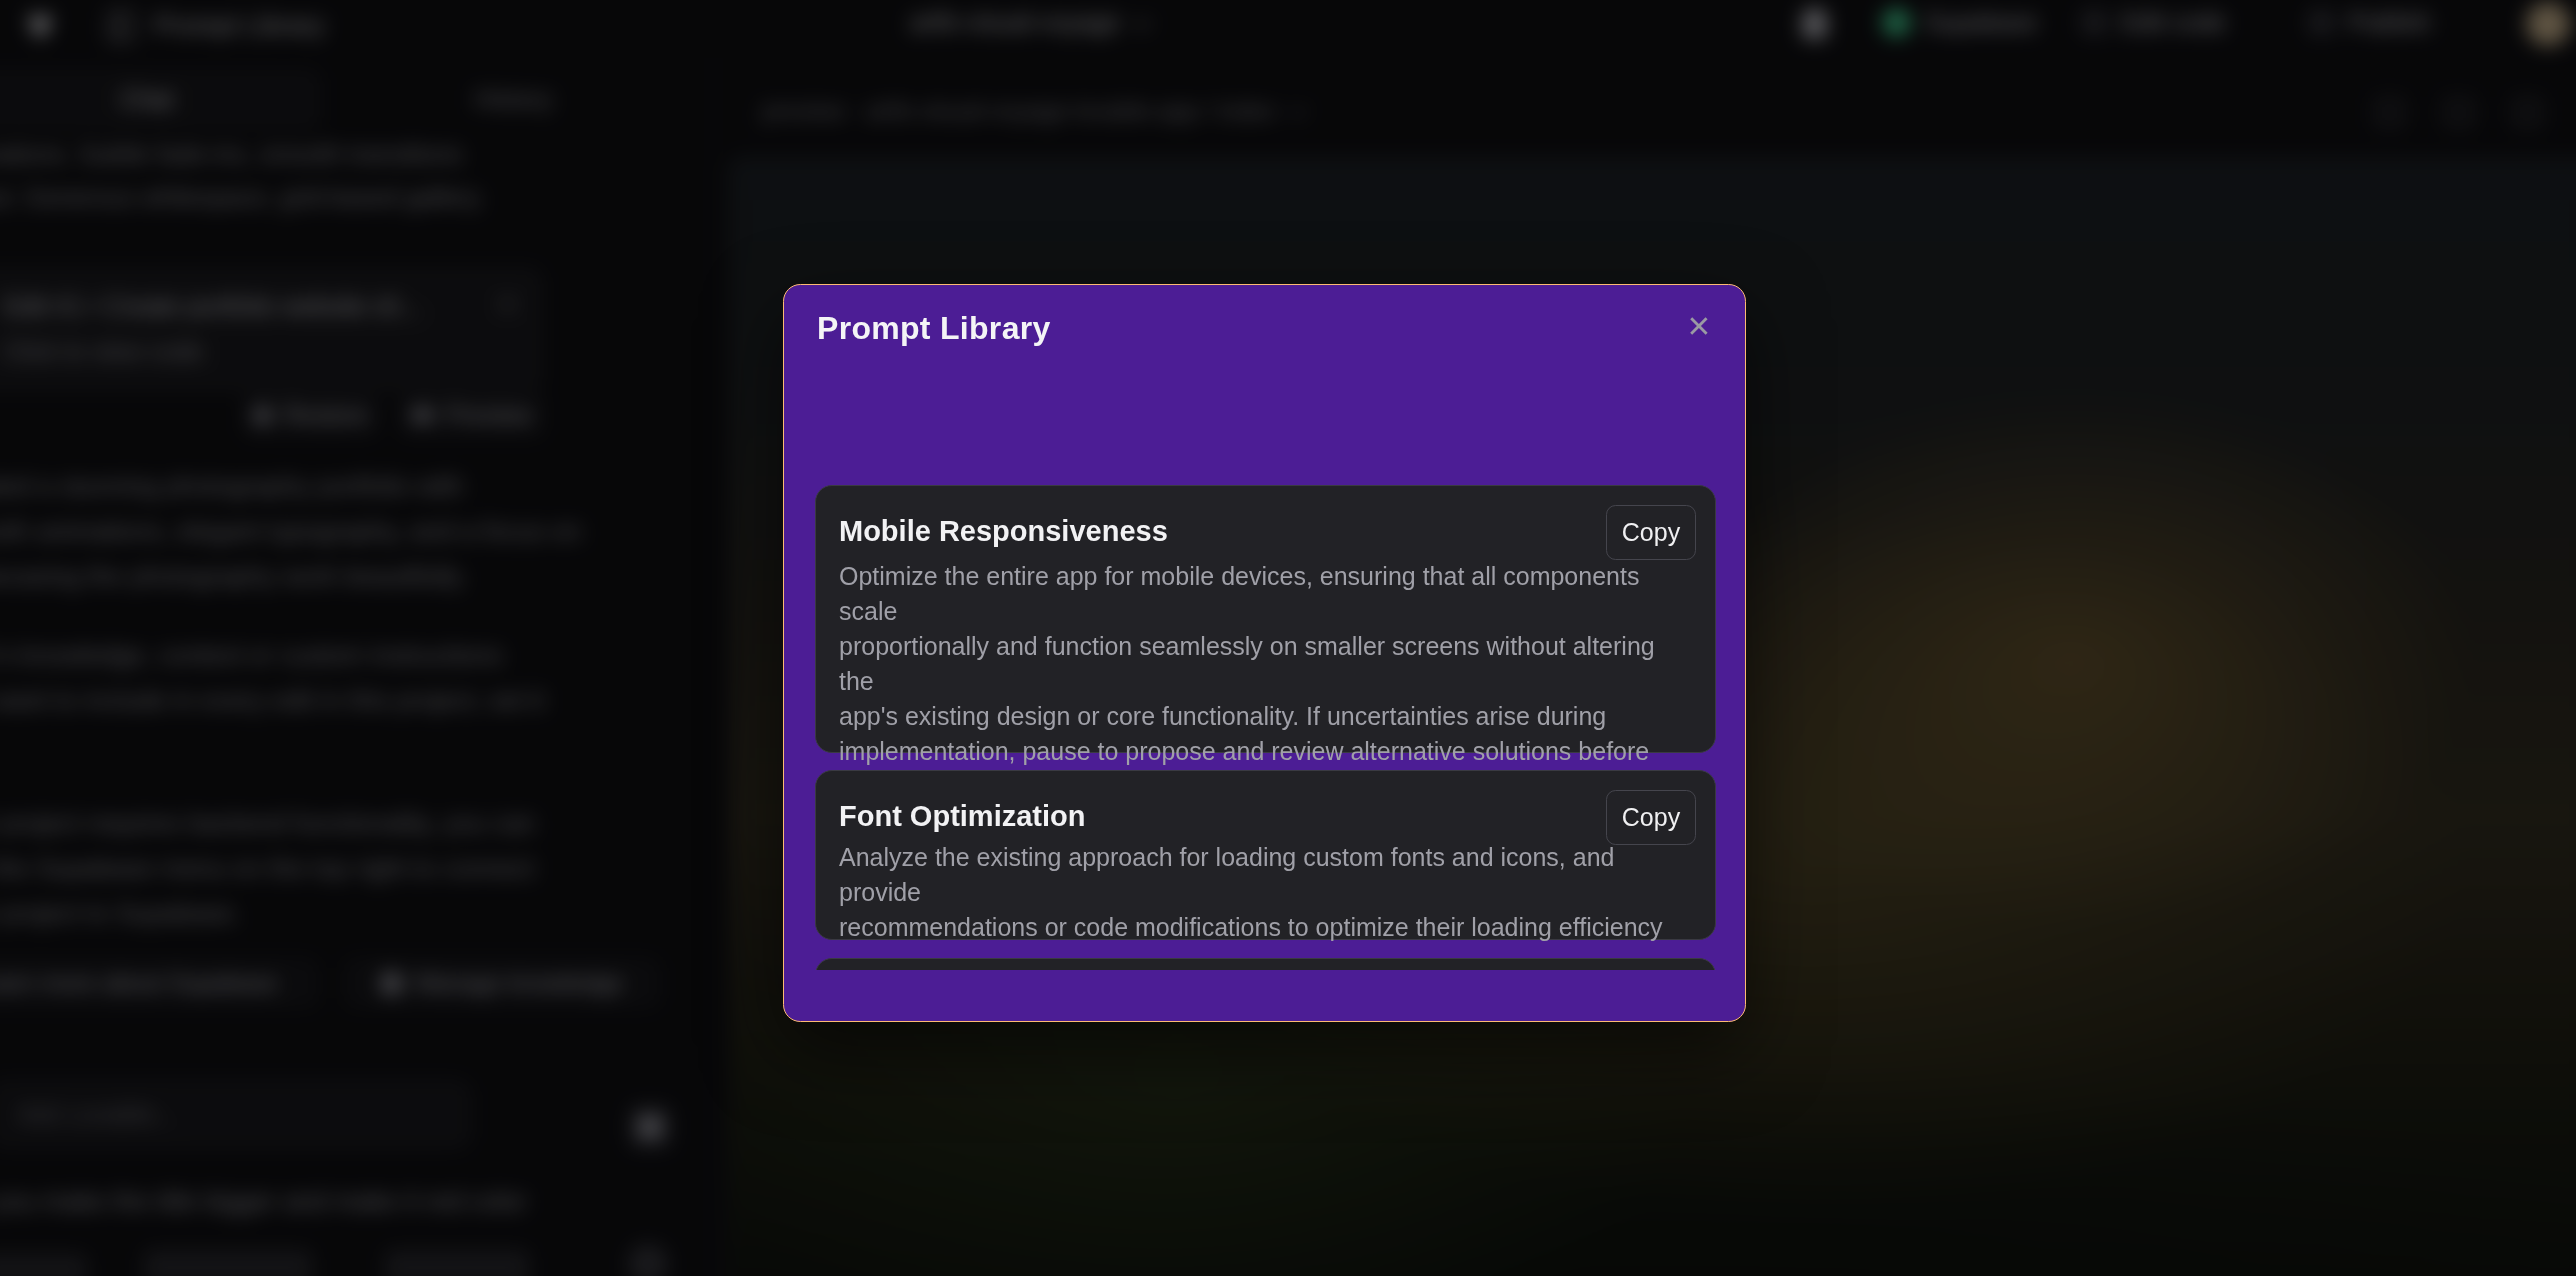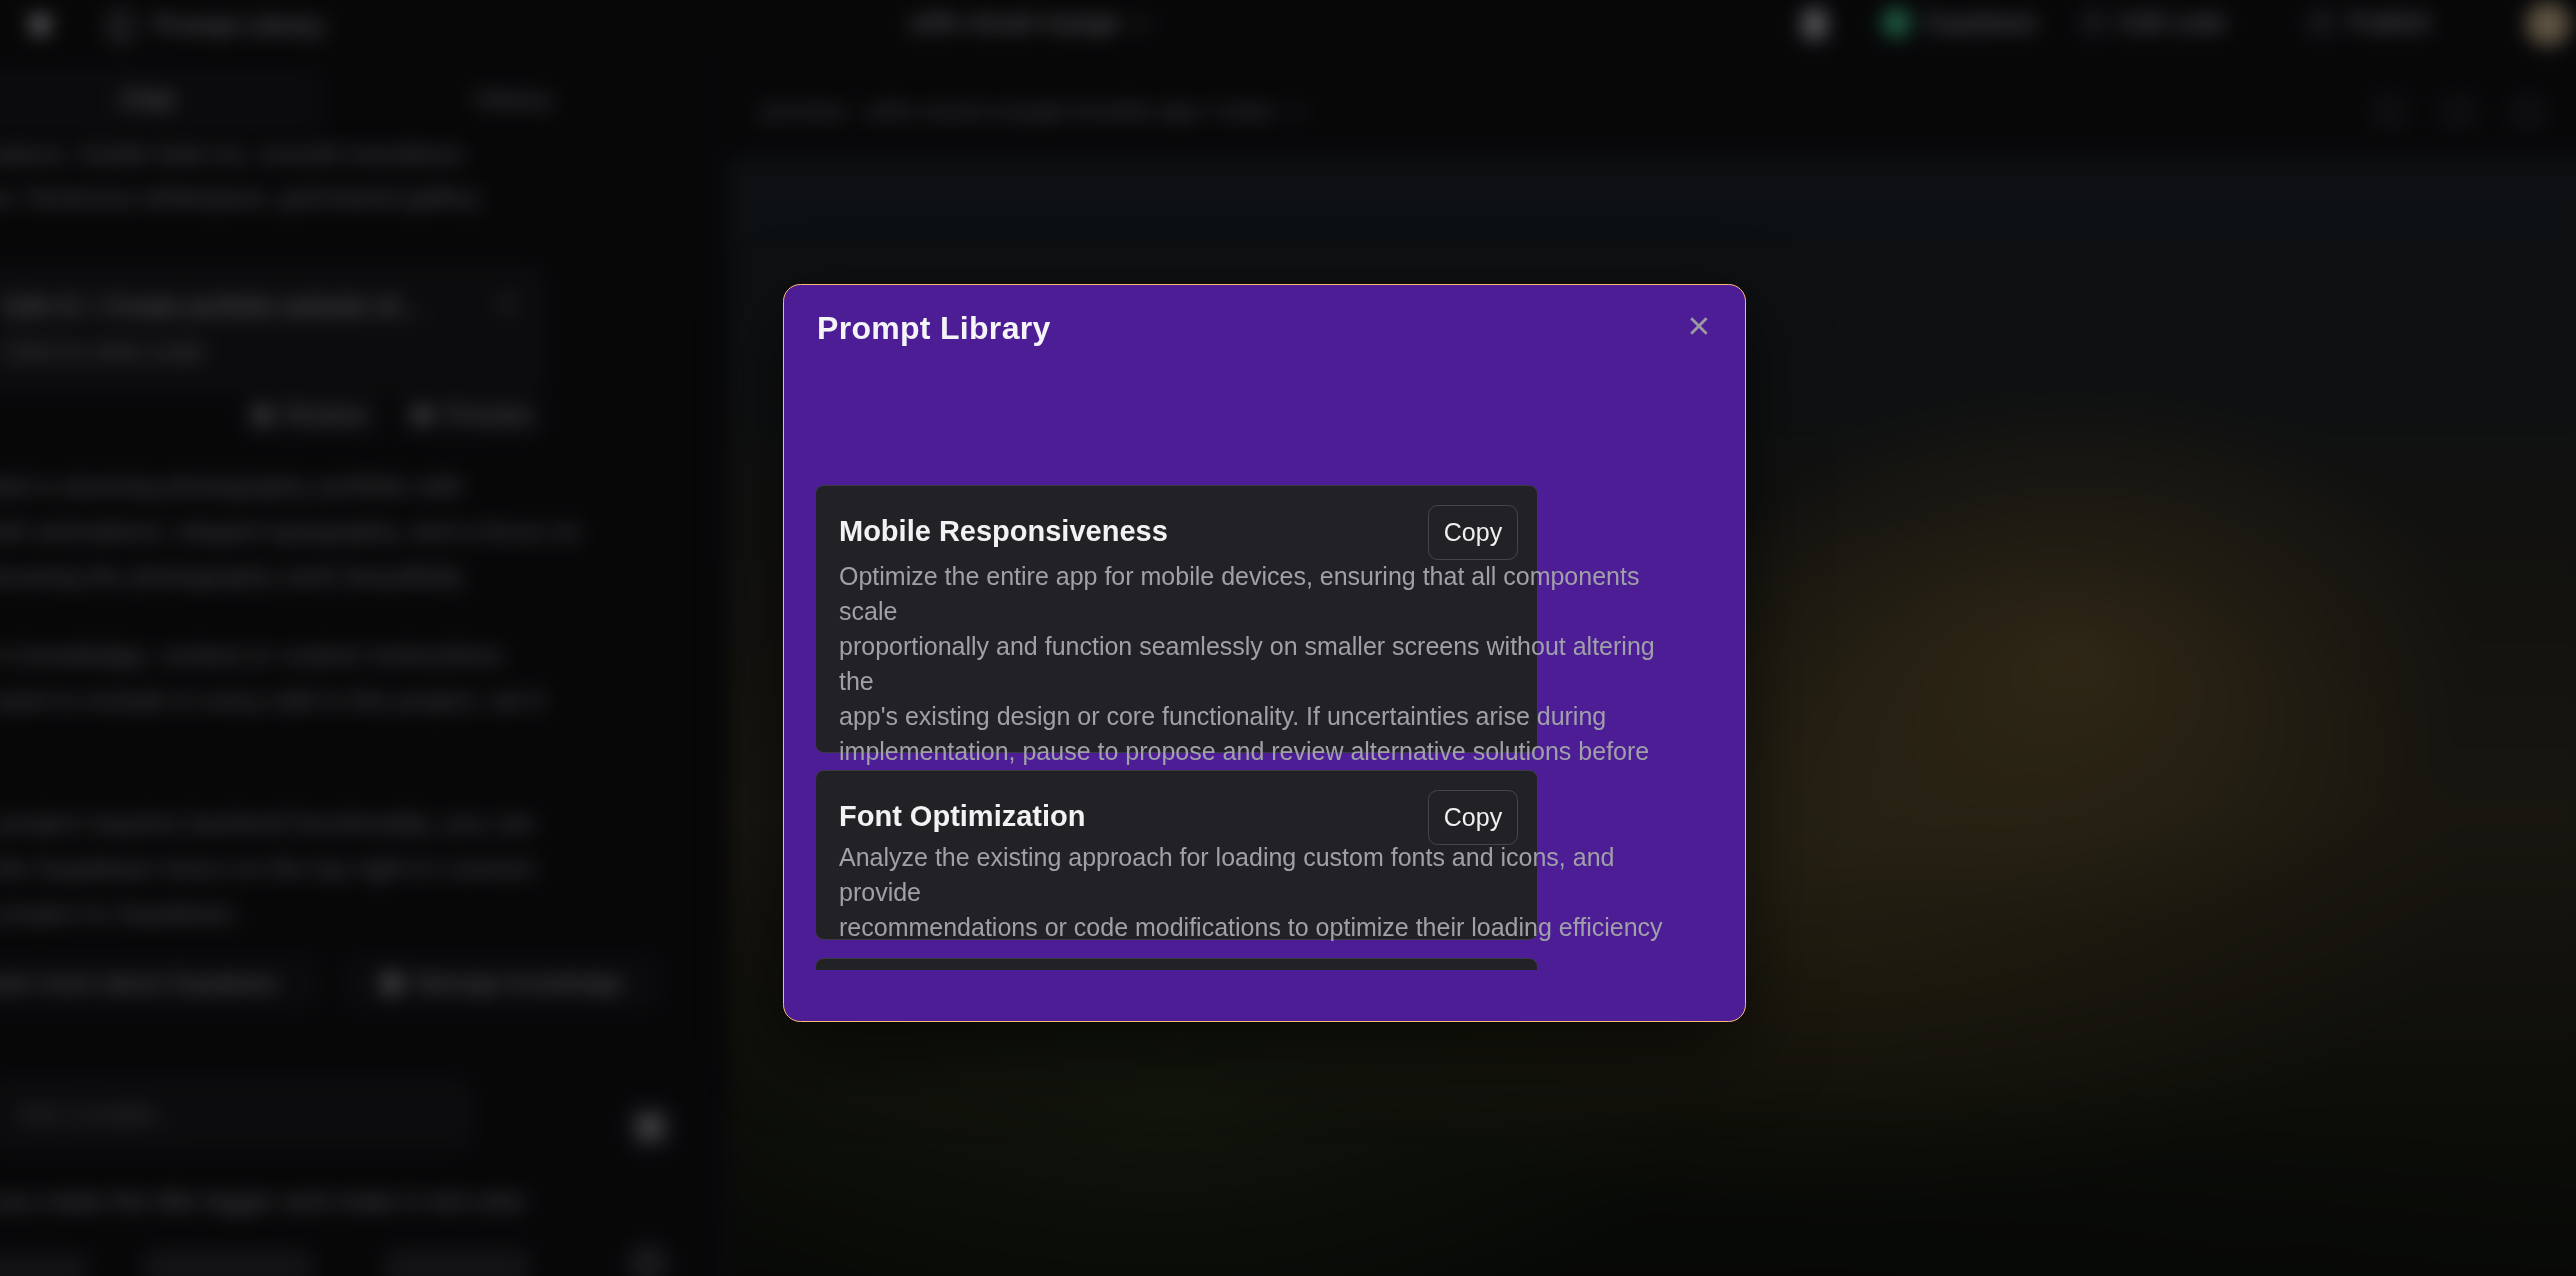--- a/index.html
+++ b/index.html
@@ -67,21 +67,21 @@
 
   
   .modal{position:absolute;left:783px;top:284px;width:963px;height:738px;background:#4c1d95;
          border:1px solid #fdba74;border-radius:17.3px;box-shadow:0 29px 77px rgba(0,0,0,.55);}
   .m-title{left:33px;top:25px;font-size:32px;font-weight:600;color:#f4f4f6;letter-spacing:0.3px;}
   .m-close{right:25px;top:21px;width:42px;height:42px;font-size:39px;line-height:39px;text-align:center;color:#9a9aa3;cursor:pointer;}
   .m-search{left:31px;top:104px;width:901px;height:67px;border-radius:11.6px;border:1px solid #3f3f47;background:#1a1a1d;
             color:#e4e4e7;padding:0 25px;font-size:26px;outline:none;font-family:inherit;}
   .m-search::placeholder{color:#82828c;}
   .p-list{left:31px;top:200px;width:901px;height:485px;overflow:hidden;}
-  .p-card{position:relative;width:723px;border:1px solid #3a3a42;border-radius:9px;background:#222226;margin-bottom:17.3px;}
+  .p-card{position:relative;width:901px;border:1px solid #3a3a42;border-radius:17px;background:#222226;margin-bottom:17.3px;}
   .p-title{left:23px;top:29px;font-size:29px;font-weight:600;color:#f2f2f4;}
   .copy-btn{right:19px;top:19px;width:90px;height:55px;border:1px solid #45454d;border-radius:9.6px;background:transparent;
             color:#f0f0f2;font-size:25px;font-family:inherit;cursor:pointer;}
   .p-desc{left:23px;top:73px;width:857px;font-size:25px;line-height:35px;color:#a0a0a8;white-space:pre-line;}
 </style>
 </head>
 <body>
 
 <div class="app">
   <div class="bleed"></div>

